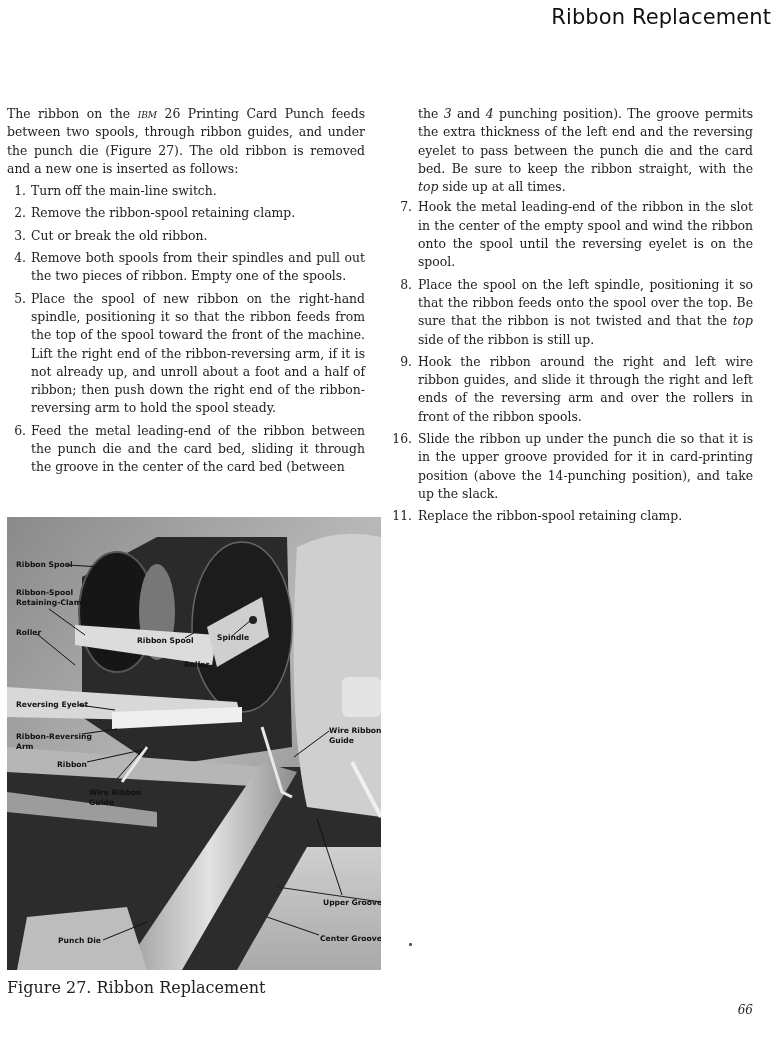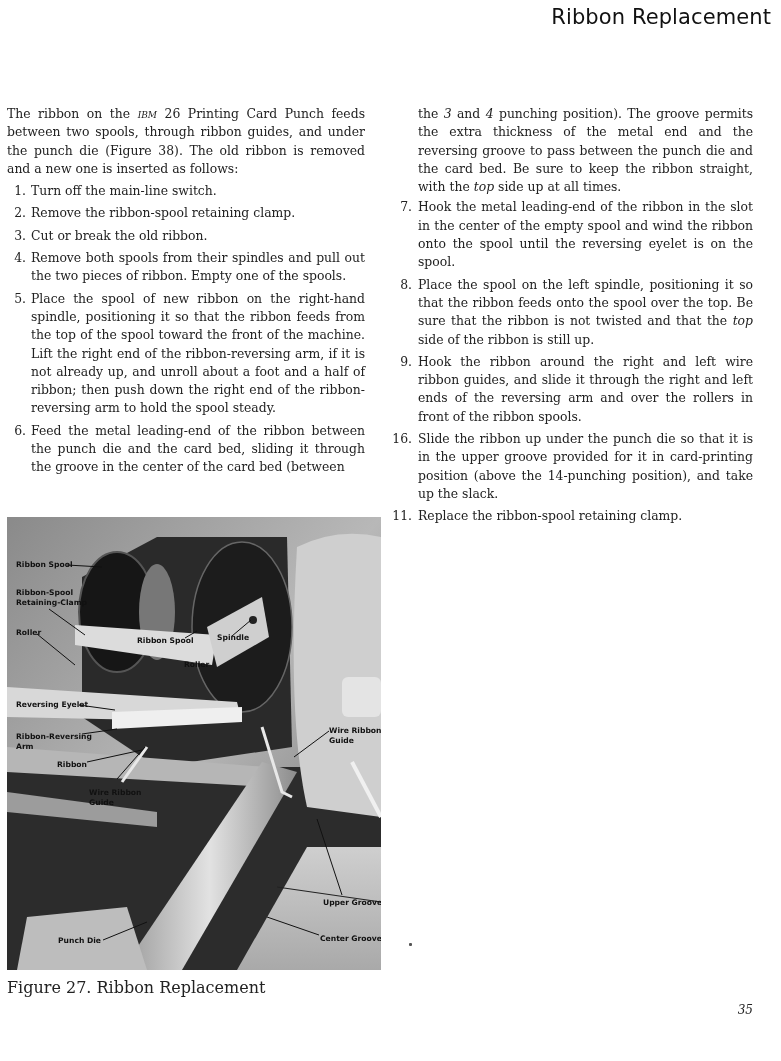--- a/index.html
+++ b/index.html
@@ -43,33 +43,33 @@
       font-family: "DejaVu Serif", serif; font-style: italic; font-size: 12px; color: #222;
     }
     .speck { position: absolute; left: 409px; top: 943px; width: 3px; height: 3px; background: #555; border-radius: 1px; }
   </style>
 </head>
 <body>
 
 <div class="header-title">Ribbon Replacement</div>
 
 <div class="col col-left">
-  <p><span>The ribbon on the </span><span class="sc">IBM</span><span> 26 Printing Card Punch feeds between two spools, through ribbon guides, and under the punch die (Figure 38). The old ribbon is removed and a new one is inserted as follows:</span></p>
+  <p><span>The ribbon on the </span><span class="sc">IBM</span><span> 26 Printing Card Punch feeds between two spools, through ribbon guides, and under the punch die (Figure 27). The old ribbon is removed and a new one is inserted as follows:</span></p>
   <ol class="steps">
     <li class="step"><span class="step-num">1.</span><span>Turn off the main-line switch.</span></li>
     <li class="step"><span class="step-num">2.</span><span>Remove the ribbon-spool retaining clamp.</span></li>
     <li class="step"><span class="step-num">3.</span><span>Cut or break the old ribbon.</span></li>
     <li class="step"><span class="step-num">4.</span><span>Remove both spools from their spindles and pull out the two pieces of ribbon. Empty one of the spools.</span></li>
     <li class="step"><span class="step-num">5.</span><span>Place the spool of new ribbon on the right-hand spindle, positioning it so that the ribbon feeds from the top of the spool toward the front of the machine. Lift the right end of the ribbon-reversing arm, if it is not already up, and unroll about a foot and a half of ribbon; then push down the right end of the ribbon-reversing arm to hold the spool steady.</span></li>
     <li class="step"><span class="step-num">6.</span><span>Feed the metal leading-end of the ribbon between the punch die and the card bed, sliding it through the groove in the center of the card bed (between</span></li>
   </ol>
 </div>
 
 <div class="col col-right">
-  <p class="cont"><span>the </span><em>3</em><span> and </span><em>4</em><span> punching position). The groove permits the extra thickness of the metal end and the reversing groove to pass between the punch die and the card bed. Be sure to keep the ribbon straight, with the </span><em>top</em><span> side up at all times.</span></p>
+  <p class="cont"><span>the </span><em>3</em><span> and </span><em>4</em><span> punching position). The groove permits the extra thickness of the left end and the reversing eyelet to pass between the punch die and the card bed. Be sure to keep the ribbon straight, with the </span><em>top</em><span> side up at all times.</span></p>
   <ol class="steps">
     <li class="step" style="margin-top:2px"><span class="step-num">7.</span><span>Hook the metal leading-end of the ribbon in the slot in the center of the empty spool and wind the ribbon onto the spool until the reversing eyelet is on the spool.</span></li>
     <li class="step"><span class="step-num">8.</span><span>Place the spool on the left spindle, positioning it so that the ribbon feeds onto the spool over the top. Be sure that the ribbon is not twisted and that the </span><em>top</em><span> side of the ribbon is still up.</span></li>
     <li class="step"><span class="step-num">9.</span><span>Hook the ribbon around the right and left wire ribbon guides, and slide it through the right and left ends of the reversing arm and over the rollers in front of the ribbon spools.</span></li>
     <li class="step"><span class="step-num">16.</span><span>Slide the ribbon up under the punch die so that it is in the upper groove provided for it in card-printing position (above the 14-punching position), and take up the slack.</span></li>
     <li class="step"><span class="step-num">11.</span><span>Replace the ribbon-spool retaining clamp.</span></li>
   </ol>
 </div>
 
 <div class="figure">
@@ -156,13 +156,13 @@
     <text class="fig-label" x="322" y="216">Wire Ribbon</text>
     <text class="fig-label" x="322" y="226">Guide</text>
     <text class="fig-label" x="316" y="388">Upper Groove</text>
     <text class="fig-label" x="313" y="424">Center Groove</text>
     <text class="fig-label" x="51" y="426">Punch Die</text>
   </svg>
 </div>
 
 <div class="fig-caption">Figure 27.  Ribbon Replacement</div>
 <div class="speck"></div>
-<div class="page-number">35</div>
+<div class="page-number">66</div>
 
 </body></html>

